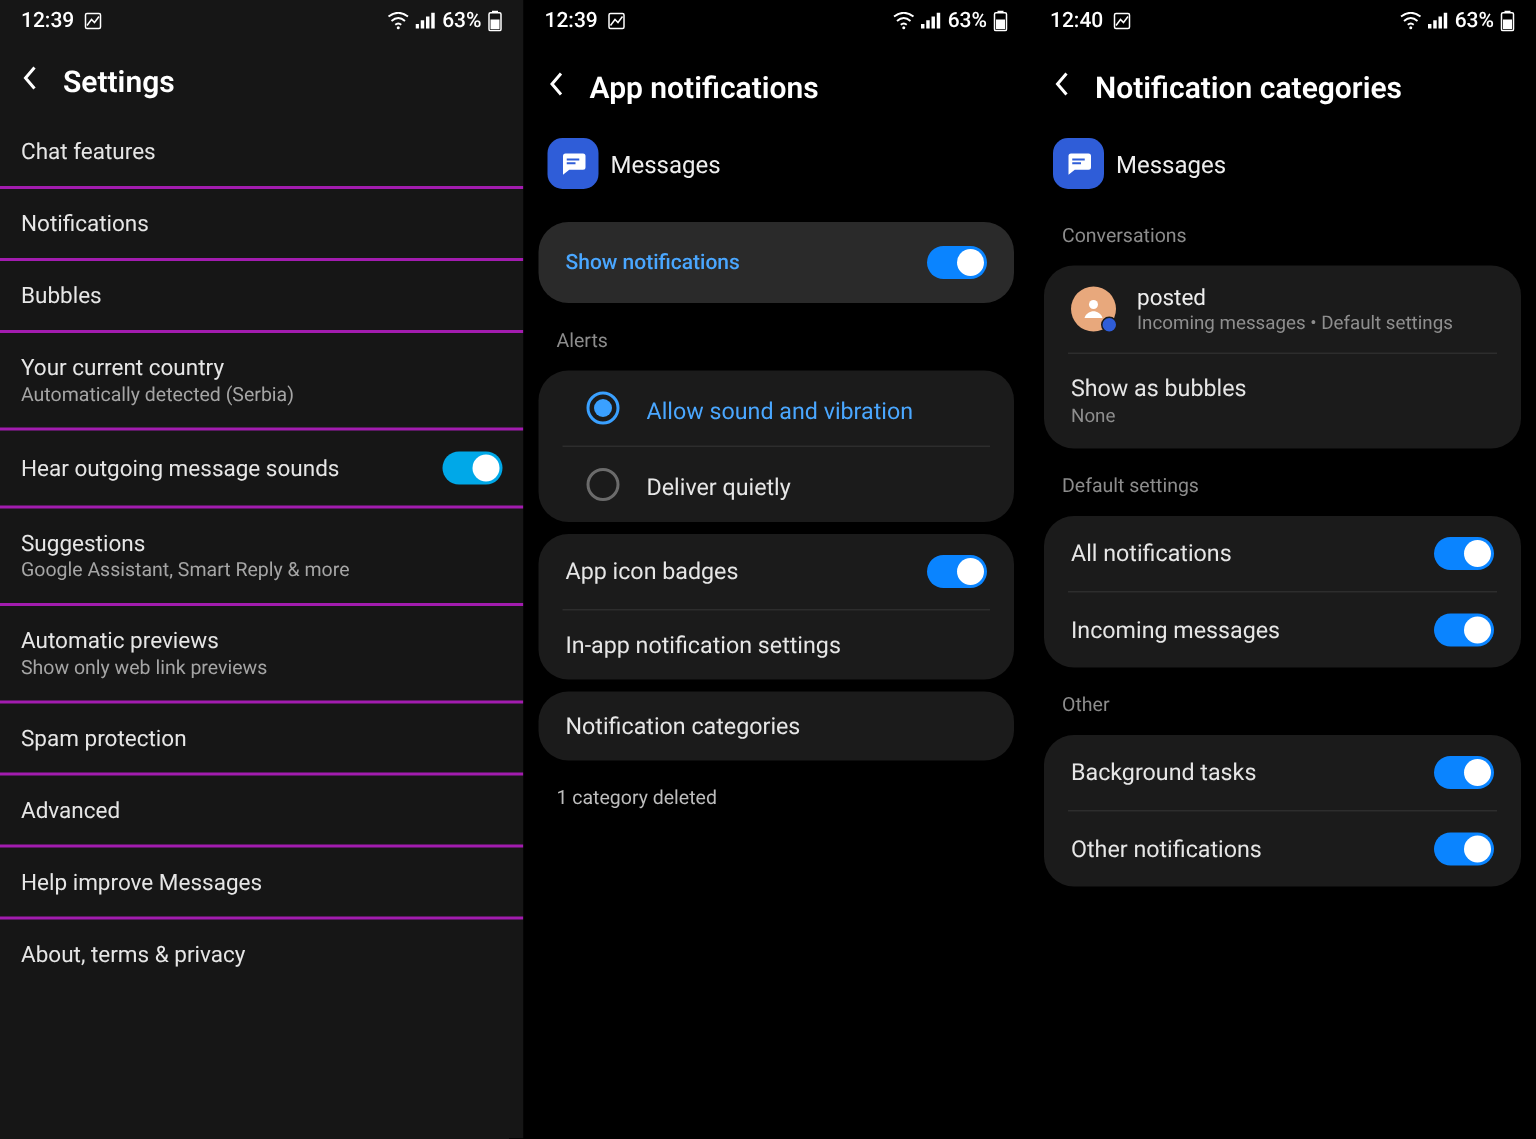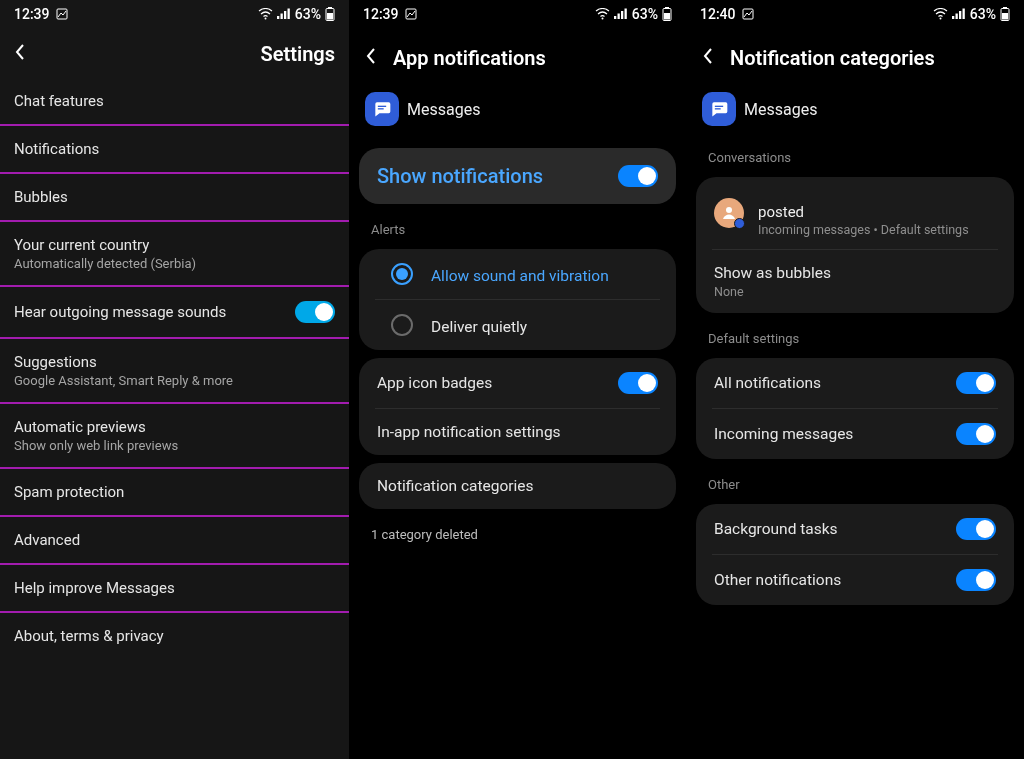--- a/index.html
+++ b/index.html
@@ -11,21 +11,21 @@
   .screen3 { width: 338px; }
 
   
   .statusbar { display: flex; justify-content: space-between; align-items: center; padding: 6px 14px 4px 14px; font-size: 14px; font-weight: 500; color: #fff; }
   .statusbar .left { display: flex; align-items: center; gap: 6px; }
   .statusbar .right { display: flex; align-items: center; gap: 4px; }
   .status-icon { display: inline-flex; align-items: center; }
 
   
   .header { display: flex; align-items: center; gap: 16px; padding: 20px 16px 16px 16px; }
-  .header.small { padding: 16px 14px 12px 14px; justify-content: space-between; }
+  .header.small { padding: 16px 14px 12px 14px; }
   .back-chevron { width: 12px; height: 18px; display: inline-block; fill: none; stroke: #fff; stroke-width: 2; }
   .header-title { font-size: 20px; font-weight: 600; color: #fff; }
 
   
   .list1 { }
   .row1 { padding: 14px 14px; border-bottom: 2px solid #a21caf; }
   .row1:last-child { border-bottom: none; }
   .row1 .title { font-size: 15px; color: #e6e6e6; }
   .row1 .sub { font-size: 13px; color: #a5a5a5; margin-top: 2px; }
   .row1.flex { display: flex; justify-content: space-between; align-items: center; }
@@ -43,39 +43,39 @@
   .app-icon svg { width: 20px; height: 20px; }
   .app-name { font-size: 16px; color: #eee; }
 
   
   .card { background: #1b1b1b; border-radius: 20px; margin: 8px 10px; overflow: hidden; }
   .card-row { padding: 14px 18px; display: flex; justify-content: space-between; align-items: center; }
   .card-row .label { font-size: 15.5px; color: #e6e6e6; }
   .card-row .sub { font-size: 12.5px; color: #8e8e8e; margin-top: 2px; }
   .card .divider { height: 1px; background: #2d2d2d; margin: 0 16px; }
   .highlight-row { background: #2a2a2a; border-radius: 20px; margin: 8px 10px; padding: 16px 18px; display: flex; justify-content: space-between; align-items: center; }
-  .highlight-row .label { font-size: 20px; color: #4aa7ff; font-weight: 500; }
+  .highlight-row .label { font-size: 14px; color: #4aa7ff; font-weight: 500; }
   .section-label { font-size: 13px; color: #8c8c8c; padding: 10px 22px 4px 22px; }
   .footnote { font-size: 13px; color: #bdbdbd; padding: 10px 22px; }
 
   
   .radio-row { display: flex; align-items: flex-end; gap: 18px; padding: 14px 32px; }
   .radio { width: 22px; height: 22px; border-radius: 50%; border: 2px solid #6b6b6b; display: flex; align-items: center; justify-content: center; flex-shrink: 0; }
   .radio.selected { border-color: #3aa0ff; }
   .radio.selected::after { content: ""; width: 12px; height: 12px; border-radius: 50%; background: #3aa0ff; }
   .radio-label { font-size: 15.5px; color: #e6e6e6; }
   .radio-label.active { color: #4aa7ff; }
 
   
   .avatar { width: 30px; height: 30px; border-radius: 50%; background: #e8a87c; position: relative; display: flex; align-items: center; justify-content: center; flex-shrink: 0; }
   .avatar svg { width: 18px; height: 18px; }
   .avatar .dot { position: absolute; bottom: -1px; right: -1px; width: 11px; height: 11px; border-radius: 50%; background: #2f5dd8; border: 1.5px solid #1b1b1b; }
 
   .conv-row { display: flex; align-items: center; gap: 14px; padding: 12px 18px; }
-  .conv-text .t1 { font-size: 15px; color: #eee; margin-top: 14px; }
+  .conv-text .t1 { font-size: 15px; color: #eee; }
   .conv-text .t2 { font-size: 12.5px; color: #8e8e8e; margin-top: 1px; }
 </style>
 </head>
 <body>
 
 <div class="screens">
 
   <div class="screen screen1">
     <div class="statusbar">
       <div class="left">

